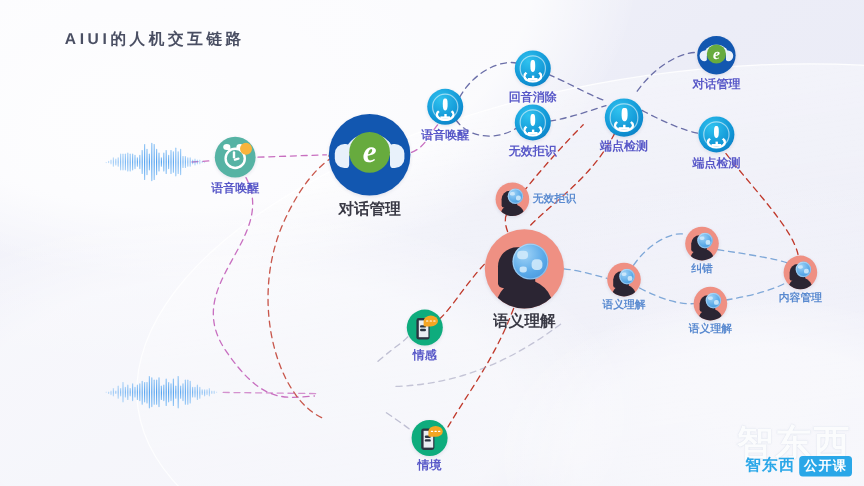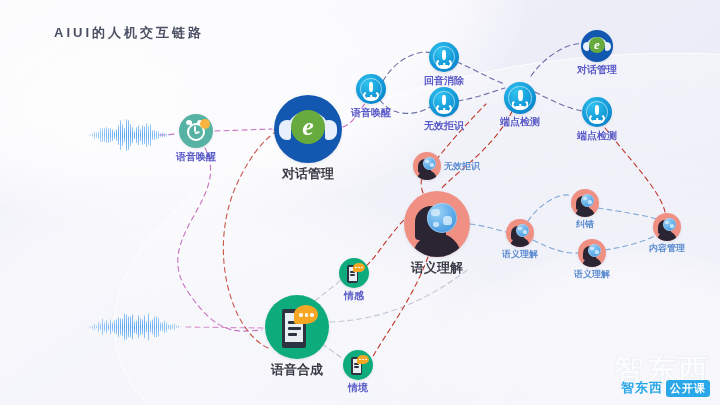--- a/index.html
+++ b/index.html
@@ -430,36 +430,20 @@
         <i class="silh" style="left:5px;top:7px;width:13px;height:14px;border-radius:7px 5px 2px 2px;"></i>
         <i class="globe" style="left:10px;top:5px;width:13px;height:13px;">
           <i class="cont" style="left:2px;top:3px;width:4px;height:3px;"></i>
           <i class="cont" style="left:7px;top:6px;width:4px;height:4px;"></i>
         </i>
       </span>
     </div>
     <span class="lbl below" style="top:29px;">内容管理</span>
   </div>
 
-  <div class="node big" style="left:297px;top:327px;">
-    <div class="disc tts" style="width:64px;height:64px;">
-      <span style="position:relative;width:64px;height:64px;display:block;">
-        <i class="phone" style="left:17px;top:14px;width:24px;height:39px;"></i>
-        <i class="pscr" style="left:20px;top:18px;width:18px;height:29px;"></i>
-        <i class="pline" style="left:23px;top:26px;width:13px;height:3px;"></i>
-        <i class="pline" style="left:23px;top:32px;width:13px;height:3px;"></i>
-        <i class="pline" style="left:23px;top:38px;width:9px;height:3px;"></i>
-        <i class="bub" style="left:29px;top:10px;width:24px;height:19px;"></i>
-        <i class="bdot" style="left:34px;top:18px;width:3.5px;height:3.5px;"></i>
-        <i class="bdot" style="left:39.5px;top:18px;width:3.5px;height:3.5px;"></i>
-        <i class="bdot" style="left:45px;top:18px;width:3.5px;height:3.5px;"></i>
-      </span>
-    </div>
-    <span class="lbl below" style="top:66px;">语音合成</span>
-  </div>
 
   <div class="node mid mag" style="left:354px;top:273px;">
     <div class="disc tts" style="width:30px;height:30px;">
       <span style="position:relative;width:30px;height:30px;display:block;">
         <i class="phone" style="left:8px;top:7px;width:11px;height:18px;"></i>
         <i class="pscr" style="left:9.5px;top:9px;width:8px;height:14px;"></i>
         <i class="pline" style="left:11px;top:13px;width:5px;height:1.6px;"></i>
         <i class="pline" style="left:11px;top:16px;width:5px;height:1.6px;"></i>
         <i class="bub" style="left:14px;top:5px;width:12px;height:9px;"></i>
         <i class="bdot" style="left:16px;top:8.5px;width:1.8px;height:1.8px;"></i>

